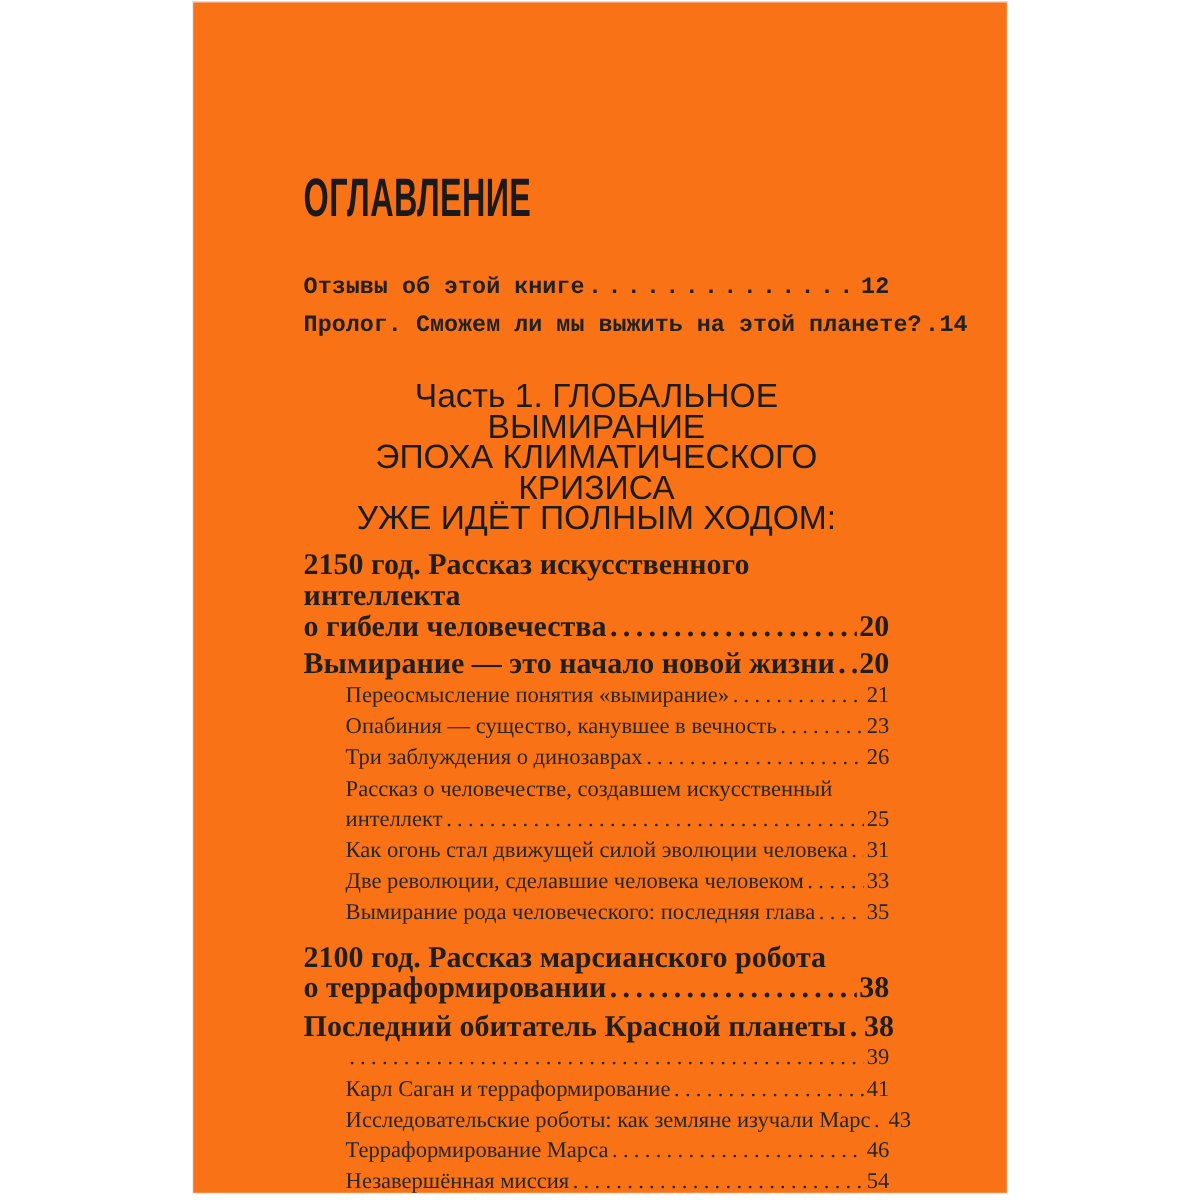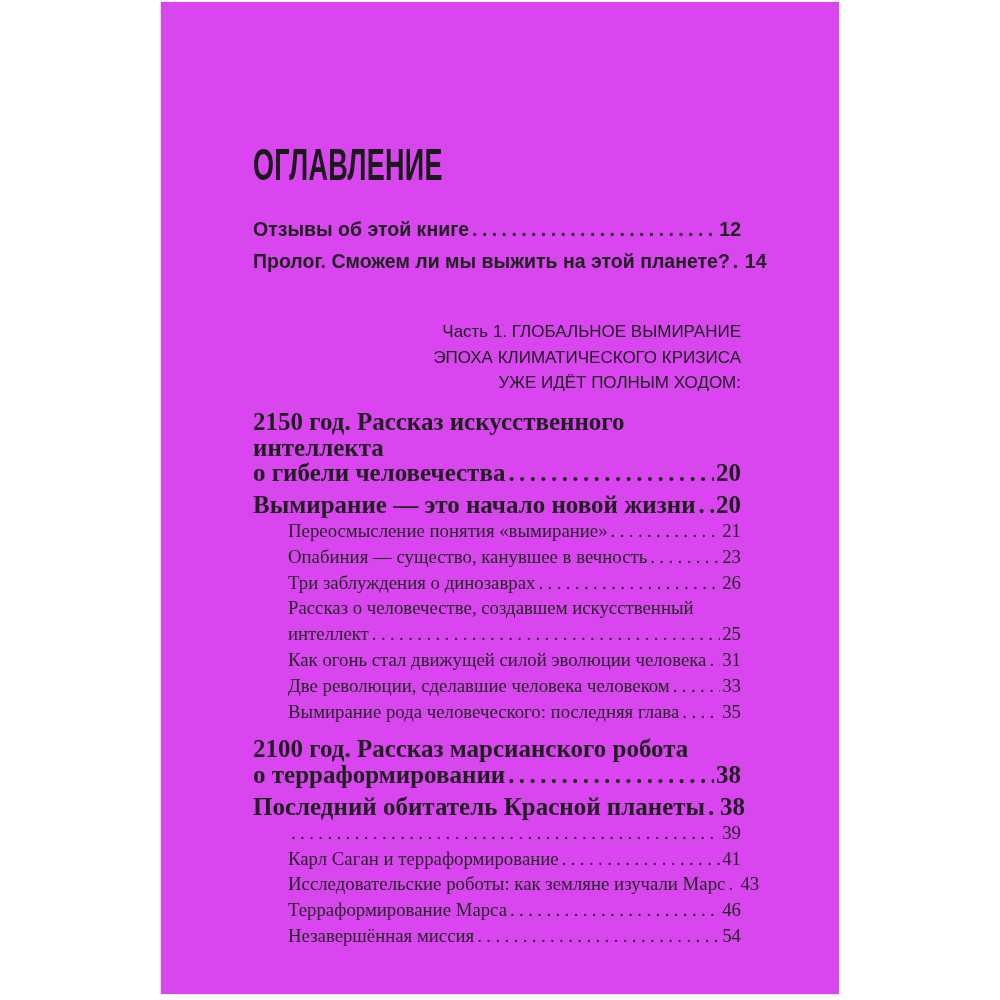--- a/index.html
+++ b/index.html
@@ -9,21 +9,21 @@
     width: 1000px;
     height: 1000px;
     overflow: hidden;
   }
   .scan-page {
     position: absolute;
     left: 160px;
     top: 1px;
     width: 680px;
     height: 994px;
-    background: #d946ef;
+    background: #f97316;
     border: 1px solid #ececec;
     box-sizing: border-box;
   }
   .col {
     position: absolute;
     left: 92px;
     top: 0;
     width: 488px;
   }
   .toc-title {
@@ -32,34 +32,34 @@
     font-weight: 700;
     font-size: 45px;
     line-height: 36px;
     letter-spacing: 0.5px;
     color: #1a1a1a;
     transform: scaleX(0.60);
     transform-origin: 0 50%;
     white-space: nowrap;
   }
   .front {
-    margin-top: 30px;
-    font-family: Liberation Sans, sans-serif;
+    margin-top: 40px;
+    font-family: Liberation Mono, monospace;
     font-weight: 700;
     font-size: 19.5px;
     color: #212121;
   }
   .front .row { line-height: 32px; }
   .part-heading {
-    margin-top: 42px;
+    margin-top: 30px;
     font-family: "Liberation Sans", "DejaVu Sans", sans-serif;
     font-weight: 400;
-    font-size: 17px;
+    font-size: 28px;
     line-height: 25.6px;
-    text-align: right;
+    text-align: center;
     color: #1c1c1c;
   }
   .entries {
     margin-top: 13px;
     font-family: "Liberation Serif", "DejaVu Serif", serif;
     font-size: 18.8px;
     color: #262626;
   }
   .entry { line-height: 25.8px; }
   .entry.chapter {

